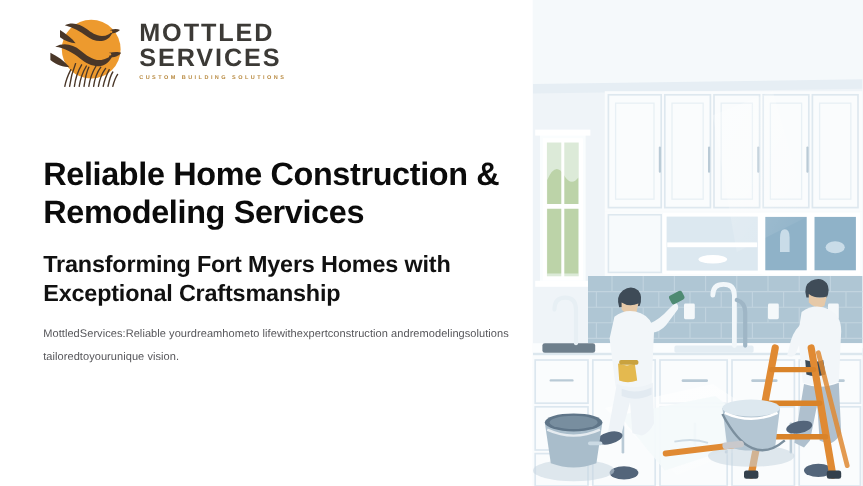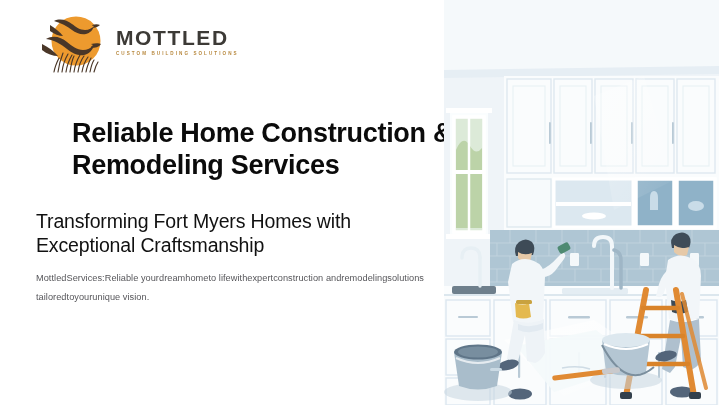--- a/index.html
+++ b/index.html
@@ -61,38 +61,37 @@
     color: #b8893f;
     font-weight: bold;
     margin-top: 3px;
     line-height: 6px;
   }
 
   
   .headline {
     position: absolute;
     left: 0;
-    top: 100px;
+    top: 112px;
     width: 402px;
     font-size: 27px;
     font-weight: bold;
     color: #0b0b0b;
     line-height: 31.5px;
     letter-spacing: -0.3px;
-    margin-left: 36px;
   }
 
   
   .subhead {
     position: absolute;
     left: 0;
     top: 193px;
     width: 404px;
     font-size: 19.5px;
-    font-weight: normal;
+    font-weight: bold;
     color: #111111;
     line-height: 24px;
     letter-spacing: -0.15px;
   }
 
   
   .body-copy {
     position: absolute;
     left: 0;
     top: 260px;
@@ -146,20 +145,21 @@
             <path d="M46 63 C47 57, 49 52, 52 48"></path>
             <path d="M50 63 C51 57, 53 53, 55 49"></path>
             <path d="M54 63 C55 58, 56 54, 58 51"></path>
             <path d="M18 63 C19 57, 21 53, 23 49"></path>
             <path d="M58 63 C59 59, 60 56, 62 53"></path>
           </g>
         </svg>
       </div>
       <div class="logo-text">
         <div class="logo-line1">MOTTLED</div>
+        <div class="logo-line2">SERVICES</div>
         <div class="logo-tagline">CUSTOM BUILDING SOLUTIONS</div>
       </div>
     </div>
 
     <h1 class="headline">Reliable Home Construction &amp; Remodeling Services</h1>
 
     <h2 class="subhead">Transforming Fort Myers Homes with Exceptional Craftsmanship</h2>
 
     <p class="body-copy">MottledServices:Reliable yourdreamhometo lifewithexpertconstruction andremodelingsolutions tailoredtoyourunique vision.</p>
 

